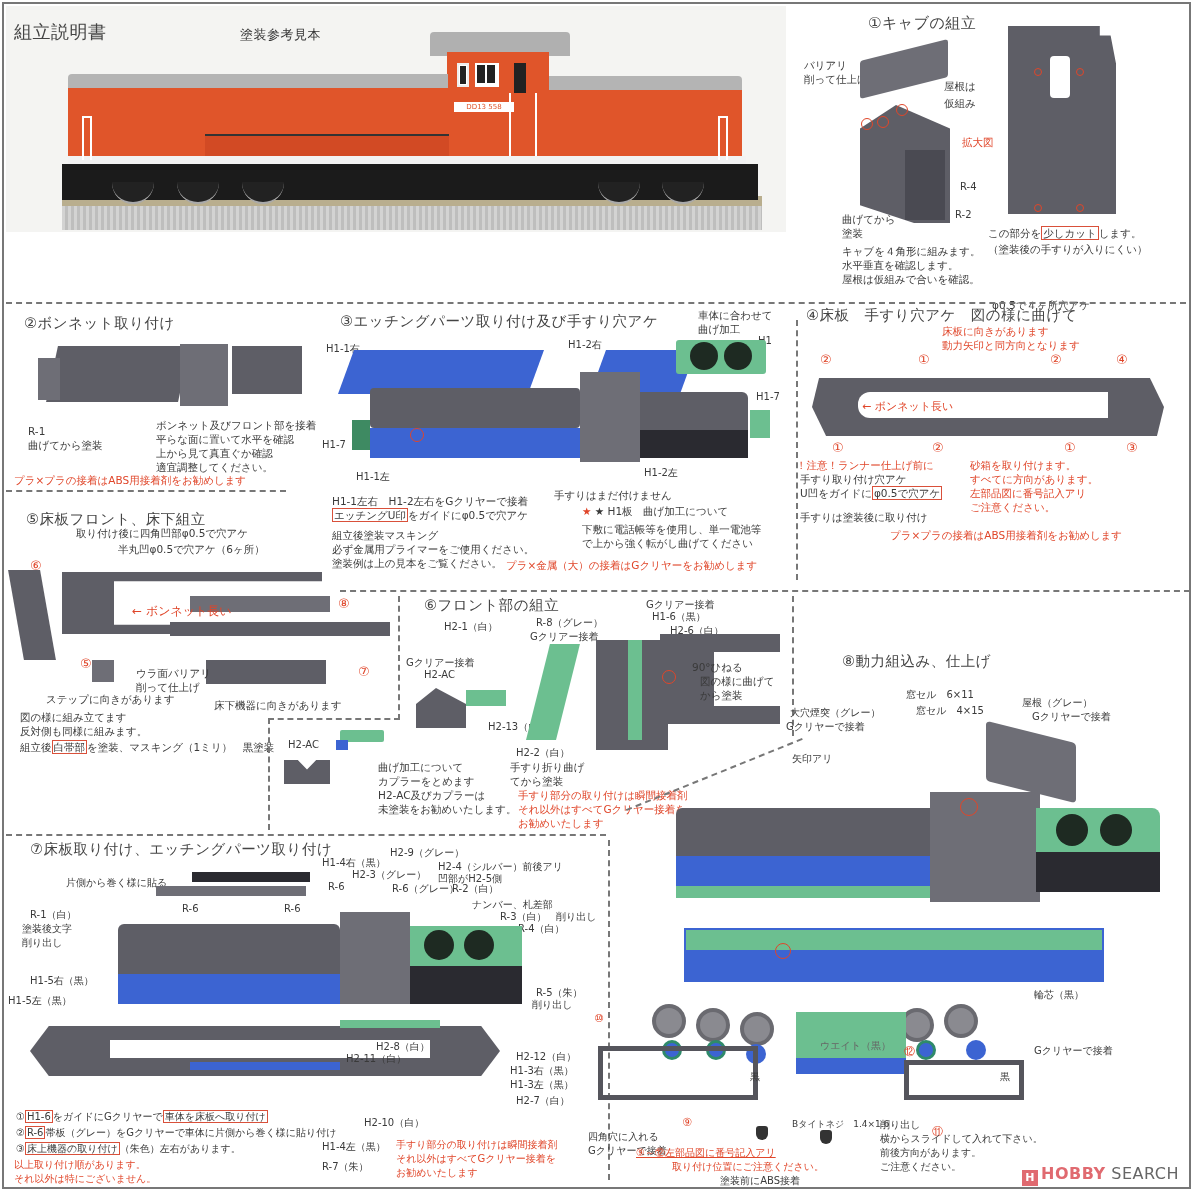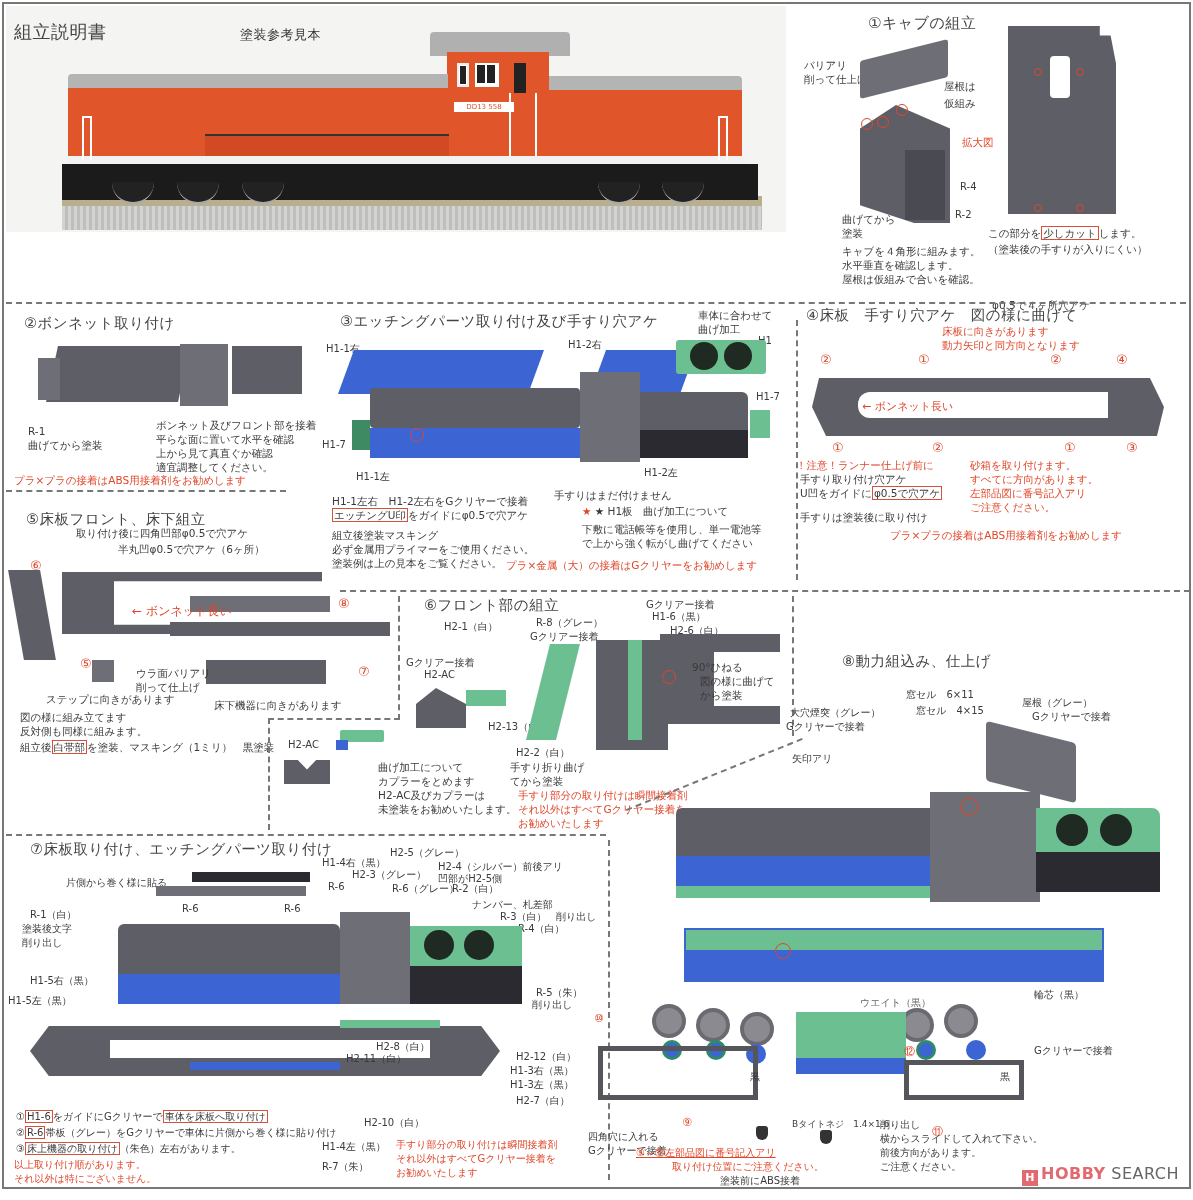--- a/index.html
+++ b/index.html
@@ -285,21 +285,21 @@
 <div class="abs" style="left:696px;top:1008px;width:34px;height:34px;border-radius:50%;background:#8a8a90;border:4px solid #6a6a70;"></div>
 <div class="abs" style="left:740px;top:1012px;width:34px;height:34px;border-radius:50%;background:#8a8a90;border:4px solid #6a6a70;"></div>
 <div class="abs" style="left:900px;top:1008px;width:34px;height:34px;border-radius:50%;background:#8a8a90;border:4px solid #6a6a70;"></div>
 <div class="abs" style="left:944px;top:1004px;width:34px;height:34px;border-radius:50%;background:#8a8a90;border:4px solid #6a6a70;"></div>
 <div class="abs" style="left:662px;top:1040px;width:20px;height:20px;border-radius:50%;background:#3c64d2;border:3px solid #2f8a6a;"></div>
 <div class="abs" style="left:706px;top:1040px;width:20px;height:20px;border-radius:50%;background:#3c64d2;border:3px solid #2f8a6a;"></div>
 <div class="abs" style="left:746px;top:1044px;width:20px;height:20px;border-radius:50%;background:#3c64d2;"></div>
 <div class="abs" style="left:916px;top:1040px;width:20px;height:20px;border-radius:50%;background:#3c64d2;border:3px solid #2f8a6a;"></div>
 <div class="abs" style="left:966px;top:1040px;width:20px;height:20px;border-radius:50%;background:#3c64d2;"></div>
 <div class="part green" style="left:796px;top:1012px;width:110px;height:62px;border-bottom:16px solid #3c64d2;"></div>
-<div class="t small" style="left:820px;top:996px;color:#666;margin-left:40px;">ウエイト（黒）</div>
+<div class="t small" style="left:820px;top:1039px;color:#666;">ウエイト（黒）</div>
 <div class="part gray" style="left:598px;top:1046px;width:160px;height:54px;background:none;border:5px solid #55555c;"></div>
 <div class="part gray" style="left:904px;top:1060px;width:120px;height:40px;background:none;border:5px solid #55555c;"></div>
 <div class="t small" style="left:1034px;top:988px;">輪芯（黒）</div>
 <div class="t small" style="left:1034px;top:1044px;">Gクリヤーで接着</div>
 <div class="t small" style="left:750px;top:1070px;">黒</div>
 <div class="t small" style="left:1000px;top:1070px;">黒</div>
 <div class="num" style="left:594px;top:1012px;font-size:11px;">⑩</div>
 <div class="num" style="left:904px;top:1044px;font-size:11px;">⑫</div>
 <div class="num" style="left:682px;top:1116px;font-size:11px;">⑨</div>
 <div class="num" style="left:932px;top:1124px;font-size:11px;">⑪</div>
@@ -315,21 +315,21 @@
 <div class="t small" style="left:880px;top:1132px;">横からスライドして入れて下さい。</div>
 <div class="t small" style="left:880px;top:1146px;">前後方向があります。</div>
 <div class="t small" style="left:880px;top:1160px;">ご注意ください。</div>
 
 <div class="h" style="left:30px;top:840px;">⑦床板取り付け、エッチングパーツ取り付け</div>
 <div class="t small" style="left:66px;top:876px;">片側から巻く様に貼る</div>
 <div class="t small" style="left:30px;top:908px;">R-1（白）</div>
 <div class="t small" style="left:22px;top:922px;">塗装後文字</div>
 <div class="t small" style="left:22px;top:936px;">削り出し</div>
 <div class="t small" style="left:322px;top:856px;">H1-4右（黒）</div>
-<div class="t small" style="left:390px;top:846px;">H2-5（グレー）</div>
+<div class="t small" style="left:390px;top:846px;">H2-9（グレー）</div>
 <div class="t small" style="left:438px;top:860px;">H2-4（シルバー）前後アリ</div>
 <div class="t small" style="left:438px;top:872px;">凹部がH2-5側</div>
 <div class="t small" style="left:352px;top:868px;">H2-3（グレー）</div>
 <div class="t small" style="left:328px;top:880px;">R-6</div>
 <div class="t small" style="left:392px;top:882px;">R-6（グレー）</div>
 <div class="t small" style="left:452px;top:882px;">R-2（白）</div>
 <div class="t small" style="left:472px;top:898px;">ナンバー、札差部</div>
 <div class="t small" style="left:500px;top:910px;">R-3（白）</div>
 <div class="t small" style="left:556px;top:910px;">削り出し</div>
 <div class="t small" style="left:518px;top:922px;">R-4（白）</div>

